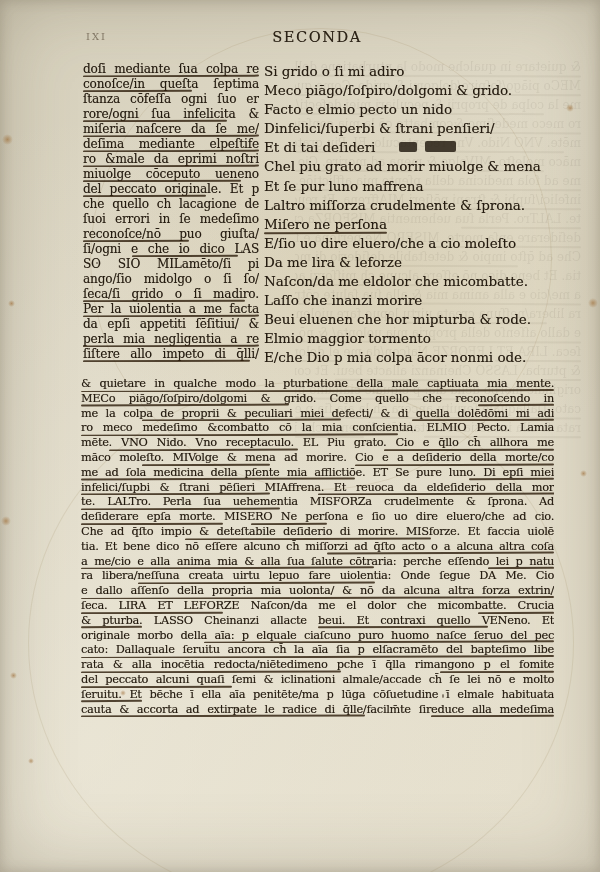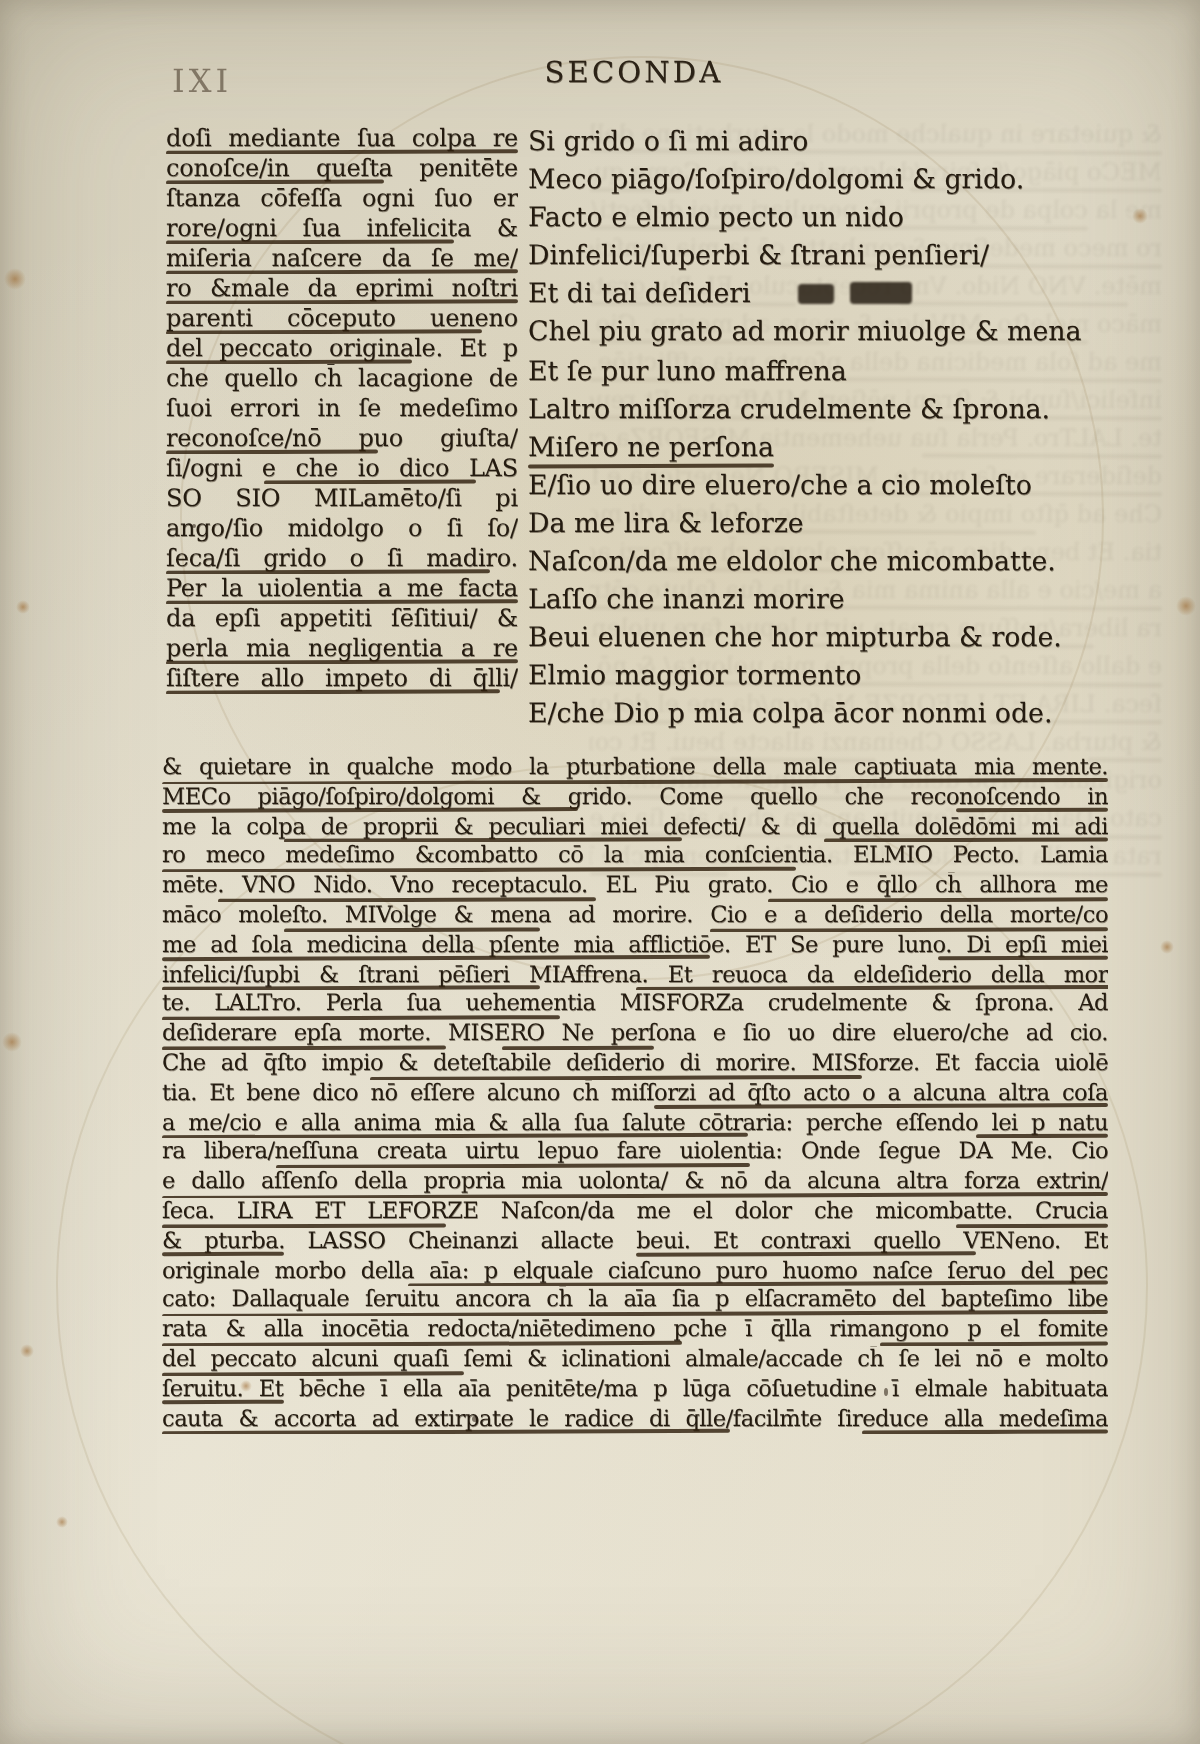--- a/index.html
+++ b/index.html
@@ -17,21 +17,21 @@
     box-shadow: inset 0 0 75px rgba(100,90,65,0.30), inset 0 0 14px rgba(90,80,60,0.28);
   }
   .stain-circle{position:absolute;border-radius:50%;pointer-events:none;}
   #stain1{left:90px;top:28px;width:460px;height:460px;border:1.6px solid rgba(150,125,80,0.16);}
   #stain2{left:28px;top:382px;width:544px;height:520px;border:1.6px solid rgba(150,125,80,0.15);}
   .fox{position:absolute;border-radius:50%;pointer-events:none;
        background:radial-gradient(circle, rgba(150,95,35,0.55), rgba(150,95,35,0) 70%);}
   .speck{position:absolute;border-radius:50%;background:rgba(40,28,14,0.55);pointer-events:none;}
 
   .folio{
-    position:absolute;left:86px;top:31px;font-size:16px;
+    position:absolute;left:86px;top:31px;font-size:10px;
     color:rgba(75,62,45,0.60);letter-spacing:2px;
   }
   .running-title{
     position:absolute;left:34px;top:29px;width:566px;text-align:center;
     font-size:14.5px;letter-spacing:1.6px;color:#2b2216;
     text-shadow:0.25px 0.25px 0 rgba(35,25,12,0.5);
   }
 
   .textcol{position:absolute;color:#241b10;}
   #leftcol{left:83px;top:62px;width:176px;}
@@ -104,26 +104,27 @@
 <div class="fox" style="left:580px;top:470px;width:7px;height:7px;"></div>
 <div class="speck" style="left:96px;top:262px;width:2px;height:2px;"></div>
 <div class="speck" style="left:442px;top:694px;width:2px;height:4px;"></div>
 <div class="speck" style="left:236px;top:708px;width:3px;height:3px;"></div>
 
 <div class="folio">IXI</div>
 <div class="running-title">SECONDA</div>
 
 <div id="leftcol" class="textcol">
     <div class="line just"><span>doſi mediante ſua colpa re</span><i class="ul" style="left: 0%; width: 100%;"></i></div>
-    <div class="line just"><span>conoſce/in queſta penitēte</span><i class="ul" style="left: 0%; width: 62%;"></i></div>
+    <div class="line just"><span>conoſce/in queſta ſeptima</span><i class="ul" style="left: 0%; width: 62%;"></i></div>
     <div class="line just"><span>ſtanza cōfeſſa ogni ſuo er</span></div>
     <div class="line just"><span>rore/ogni ſua infelicita &amp;</span><i class="ul" style="left: 0%; width: 82%;"></i></div>
     <div class="line just"><span>miſeria naſcere da ſe me/</span><i class="ul" style="left: 0%; width: 100%;"></i></div>
+    <div class="line just"><span>deſima mediante elpeſtife</span><i class="ul" style="left: 0%; width: 100%;"></i></div>
     <div class="line just"><span>ro &amp;male da eprimi noſtri</span><i class="ul" style="left: 0%; width: 100%;"></i></div>
-    <div class="line just"><span>parenti cōceputo ueneno</span><i class="ul" style="left: 0%; width: 90%;"></i></div>
+    <div class="line just"><span>miuolge cōceputo ueneno</span><i class="ul" style="left: 0%; width: 90%;"></i></div>
     <div class="line just"><span>del peccato originale. Et p</span><i class="ul" style="left: 0%; width: 70%;"></i></div>
     <div class="line just"><span>che quello ch̄ lacagione de</span></div>
     <div class="line just"><span>ſuoi errori in ſe medeſimo</span></div>
     <div class="line just"><span>reconoſce/nō puo giuſta/</span><i class="ul" style="left: 0%; width: 60%;"></i></div>
     <div class="line just"><span>ſi/ogni e che io dico LAS</span><i class="ul" style="left: 28%; width: 60%;"></i></div>
     <div class="line just"><span>SO SIO MILamēto/ſi pi</span></div>
     <div class="line just"><span>ango/ſio midolgo o ſi ſo/</span></div>
     <div class="line just"><span>ſeca/ſi grido o ſi madiro.</span><i class="ul" style="left: 0%; width: 92%;"></i></div>
     <div class="line just"><span>Per la uiolentia a me facta</span><i class="ul" style="left: 0%; width: 100%;"></i></div>
     <div class="line just"><span>da epſi appetiti ſēſitiui/ &amp;</span></div>

